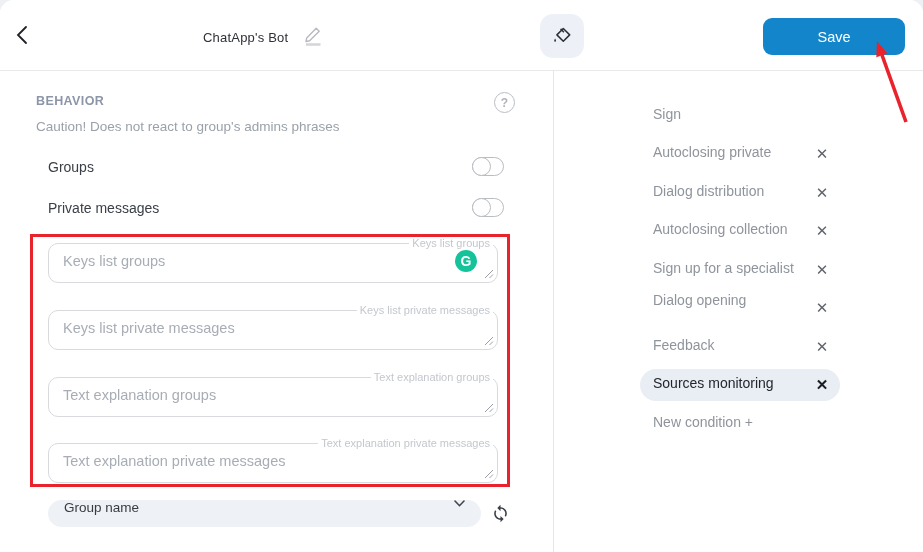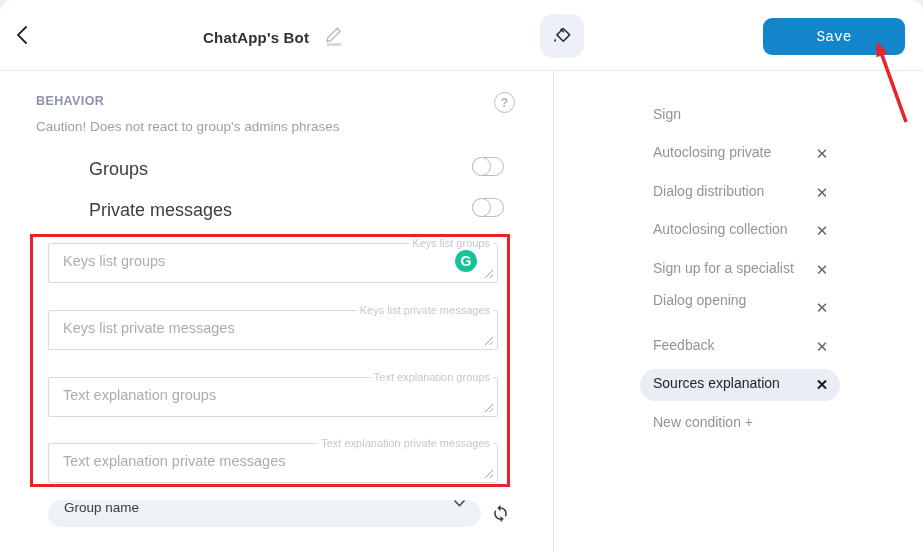--- a/index.html
+++ b/index.html
@@ -2,34 +2,34 @@
 <html style="--accent-blue: #1386cb; --annotation-red: #e9232b; --grammarly-green: #15c39a; --danger-red: #f5424a; --selected-pill-bg: #e9edf4; --toggle-off-border: #b8bcc3;"><head>
 <meta charset="utf-8">
 <style>
   html,body{margin:0;padding:0;}
   body{width:923px;height:552px;background:#eef0f3;font-family:"Liberation Sans",sans-serif;position:relative;overflow:hidden;}
   .app{position:absolute;left:0;top:0;width:923px;height:552px;background:#fff;border-radius:14px 14px 0 0;overflow:hidden;}
   
   .header{position:absolute;left:0;top:0;width:100%;height:70px;background:#fff;border-bottom:1px solid #e8e9eb;}
   .back-btn{position:absolute;left:10px;top:22px;width:26px;height:26px;cursor:pointer;}
   .title-wrap{position:absolute;left:203px;top:23px;display:flex;align-items:center;gap:14px;}
-  .page-title{font-size:15px;font-weight:700;color:#2e3136;letter-spacing:.2px;}
+  .page-title{font-size:13px;font-weight:400;color:#2e3136;letter-spacing:.2px;}
   .edit-icon{margin-top:2px;}
   .tool-btn{position:absolute;left:540px;top:14px;width:44px;height:44px;border-radius:13px;background:#edf1f7;display:flex;align-items:center;justify-content:center;cursor:pointer;}
-  .save-btn{position:absolute;left:763px;top:18px;width:142px;height:37px;border-radius:9px;background:var(--accent-blue,#1386cb);color:#fff;font-size:14.5px;display:flex;align-items:center;justify-content:center;cursor:pointer;border:none;font-family:Liberation Mono, monospace;}
+  .save-btn{position:absolute;left:763px;top:18px;width:142px;height:37px;border-radius:9px;background:var(--accent-blue,#1386cb);color:#fff;font-size:14.5px;display:flex;align-items:center;justify-content:center;cursor:pointer;border:none;font-family:Liberation Sans, sans-serif;}
   
   .v-divider{position:absolute;left:553px;top:70px;bottom:0;width:1px;background:#e5e7ea;}
   
   .behavior-title{position:absolute;left:36px;top:94px;font-size:12.5px;font-weight:700;letter-spacing:.4px;color:#8d96a8;}
   .help-btn{position:absolute;left:494px;top:92px;width:19px;height:19px;border:1.5px solid #b9bdc4;border-radius:50%;color:#aeb3bb;font-size:12px;font-weight:600;display:flex;align-items:center;justify-content:center;cursor:pointer;}
   .caution{position:absolute;left:36px;top:119px;font-size:13.5px;color:#9ba1a9;}
-  .toggle-label{position:absolute;left:48px;font-size:18px;color:#3b4047;margin-left:41px;}
+  .toggle-label{position:absolute;left:48px;font-size:14px;color:#3b4047;}
   .toggle{position:absolute;left:472px;width:32px;height:19px;border:1.5px solid #b8bcc3;border-radius:11px;background:#fff;cursor:pointer;box-sizing:border-box;}
   .toggle .knob{position:absolute;left:-1.5px;top:-1.5px;width:19px;height:19px;border:1.5px solid #b8bcc3;border-radius:50%;background:#fff;box-sizing:border-box;}
-  .field{position:absolute;left:48px;width:450px;height:40px;border:1px solid #d8dade;border-radius:2px;background:#fff;box-sizing:border-box;}
+  .field{position:absolute;left:48px;width:450px;height:40px;border:1px solid #d8dade;border-radius:10px;background:#fff;box-sizing:border-box;}
   .field .flabel{position:absolute;top:-8px;right:4px;background:#fff;padding:0 3px;font-size:11px;line-height:15px;color:#c3c7cd;white-space:nowrap;}
   .field textarea{width:100%;height:100%;border:none;outline:none;resize:none;background:transparent;box-sizing:border-box;padding:9px 14px;font-family:inherit;font-size:14.5px;color:#3b4047;}
   .field textarea::placeholder{color:#a8adb5;}
   .resize-handle{position:absolute;right:3px;bottom:3px;}
   .grammarly{position:absolute;left:455px;top:250px;width:22px;height:22px;border-radius:50%;background:var(--grammarly-green,#15c39a);color:#fff;font-size:14px;font-weight:700;display:flex;align-items:center;justify-content:center;z-index:5;}
   .annotation-rect{position:absolute;left:30px;top:234px;width:480px;height:253px;border:3px solid var(--annotation-red,#e9232b);box-sizing:border-box;pointer-events:none;z-index:40;}
   .group-select{position:absolute;left:48px;top:500px;width:433px;height:27px;border-radius:14px;background:#eef1f6;display:flex;align-items:flex-start;cursor:pointer;box-sizing:border-box;padding:0 16px;}
   .group-select .val{font-size:13.5px;color:#383c42;flex:1;}
   .refresh-btn{position:absolute;left:489px;top:502px;width:23px;height:23px;display:flex;align-items:center;justify-content:center;cursor:pointer;}
   
@@ -162,21 +162,21 @@
   </div>
   <div class="cond-row">
     <span class="cond-label" style="top:292px">Dialog opening</span>
     <span class="cond-close" style="top:298px">✕</span>
   </div>
   <div class="cond-row">
     <span class="cond-label" style="top:337px">Feedback</span>
     <span class="cond-close" style="top:337px">✕</span>
   </div>
   <div class="cond-row">
-    <span class="cond-label selected" style="top:375px">Sources explanation</span>
+    <span class="cond-label selected" style="top:375px">Sources monitoring</span>
     <span class="cond-close selected" style="top:375px">✕</span>
   </div>
   <div class="cond-row">
     <span class="cond-label" style="top:414px">New condition +</span>
   </div>
 
 
   <svg class="overlay-svg">
     <line x1="906" y1="122" x2="882" y2="55" stroke="#e9232b" stroke-width="3.6"></line>
     <polygon points="877,41 887.5,53.5 876.3,57.3" fill="#e9232b"></polygon>

